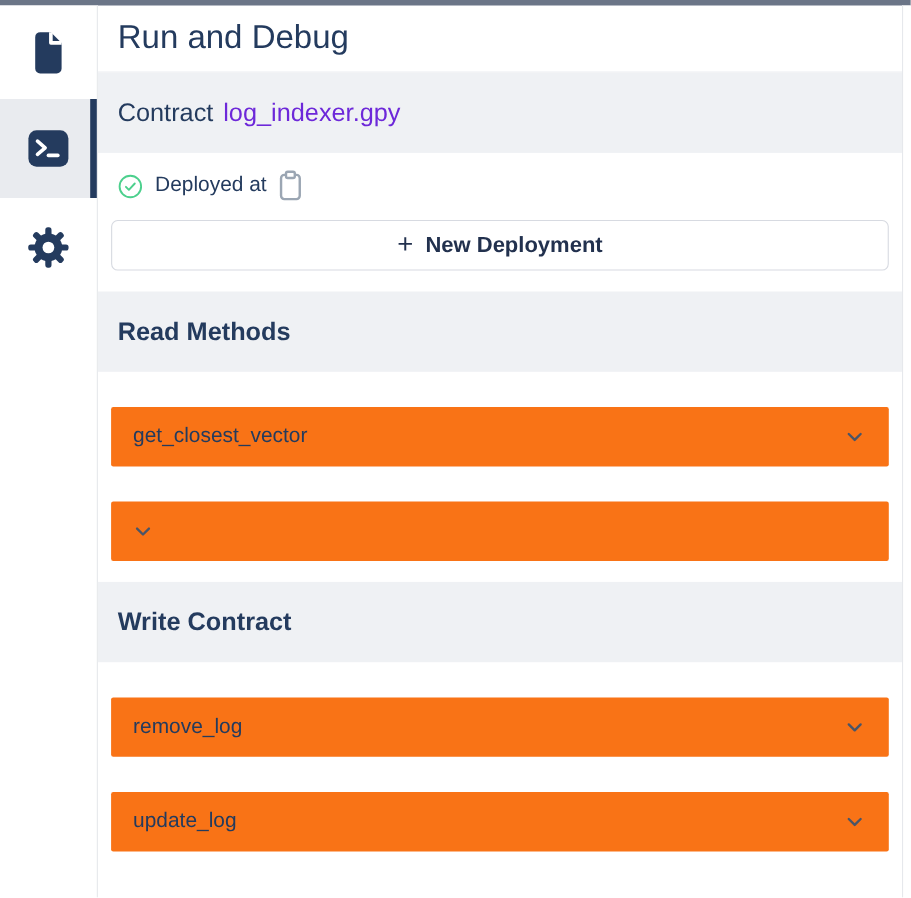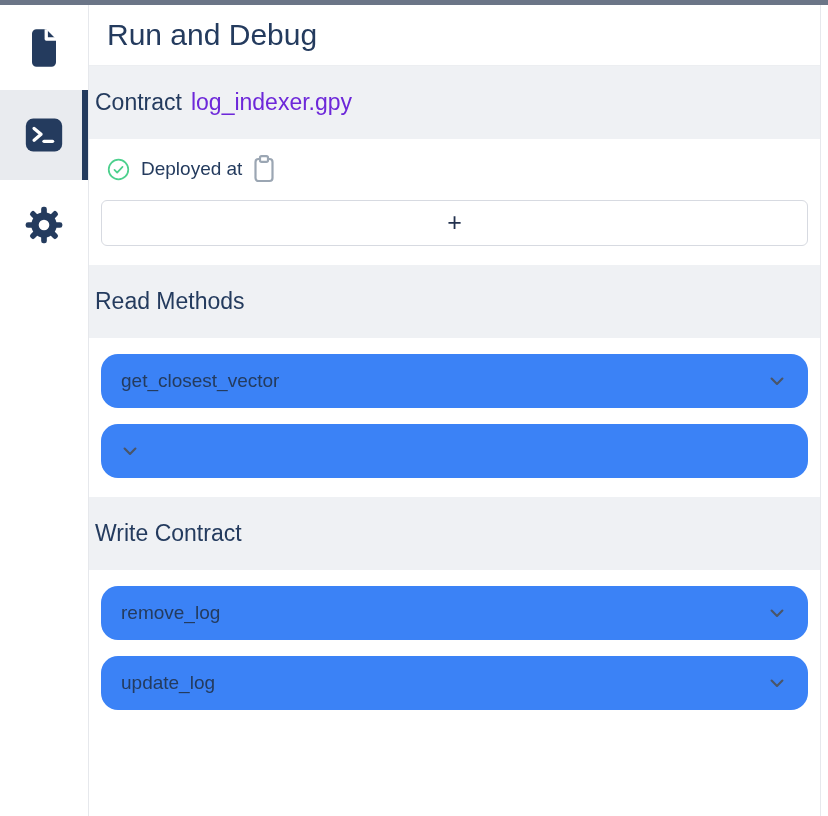--- a/index.html
+++ b/index.html
@@ -15,34 +15,34 @@
   .sb-item.active { background:#e9ebef; }
   .sb-item.active .indicator { position:absolute; right:0; top:0; bottom:0; width:6px; background:#243b5e; }
 
   
   .main { flex:1; display:flex; min-width:0; }
   .content { flex:1; min-width:0; display:flex; flex-direction:column; }
   .gutter { width:8px; flex:0 0 auto; border-left:1px solid #e6e8ec; background:#ffffff; }
 
   .title-row { height:61px; flex:0 0 auto; display:flex; align-items:center; padding:16px 18px; border-bottom:1px solid #eceef1; font-size:30px; font-weight:500; color:#243b5e; }
 
-  .band { height:73px; flex:0 0 auto; background:#eff1f4; display:flex; align-items:center; padding:0 6px; font-size:23px; color:#243b5e; }
+  .band { height:73px; flex:0 0 auto; background:#eff1f4; display:flex; align-items:center; padding:0 18px; font-size:23px; color:#243b5e; }
   .band .label { font-weight:500; }
   .band .filename { color:#6d28d9; margin-left:9px; font-weight:400; }
-  .band.section { margin-top:19px; font-weight:400; }
+  .band.section { margin-top:19px; font-weight:700; }
 
   .deployed-row { margin:9px 12px 0; padding:0 6px; height:42px; display:flex; align-items:center; font-size:19px; color:#243b5e; }
   .deployed-row .check { margin-right:11px; display:flex; }
   .deployed-row .address { font-weight:700; margin-left:6px; letter-spacing:0.2px; }
   .copy-btn { margin-left:10px; background:none; border:none; display:flex; cursor:pointer; padding:0; }
 
   .new-deploy-btn { margin:10px 12px 0; height:46px; width:calc(100% - 24px); background:#ffffff; border:1px solid #d7dae1; border-radius:6px; display:flex; align-items:center; justify-content:center; gap:11px; font-family:"Liberation Sans", sans-serif; font-size:20px; font-weight:700; color:#22314e; cursor:pointer; }
   .new-deploy-btn .plus { font-size:25px; font-weight:400; line-height:1; position:relative; top:-1px; }
 
-  .method-row { margin:16px 12px 0; height:54px; flex:0 0 auto; background:#3b82f6; border-radius:17px; display:flex; align-items:center; justify-content:space-between; padding:0 20px; font-size:19px; color:#243b5e; cursor:pointer; }
+  .method-row { margin:32px 12px 0; height:54px; flex:0 0 auto; background:#f97316; border-radius:2px; display:flex; align-items:center; justify-content:space-between; padding:0 20px; font-size:19px; color:#243b5e; cursor:pointer; }
   .method-row .chev { display:flex; margin-right:2px; }
 
   svg { display:block; }
 </style>
 </head>
 <body>
 
 <div class="screen">
   <div class="topbar"></div>
 
@@ -106,20 +106,21 @@
               <svg width="24" height="30" viewBox="0 0 24 30" fill="none" stroke="#9ba6b3" stroke-width="2.2">
                 <rect x="3.5" y="5" width="17" height="22" rx="3"></rect>
                 <rect x="8" y="2.2" width="8" height="5.6" rx="1.6" fill="#ffffff"></rect>
               </svg>
             </span>
           </button>
         </div>
 
         <button class="new-deploy-btn">
           <span class="plus">+</span>
+          <span>New Deployment</span>
         </button>
 
         <div class="band section">Read Methods</div>
 
         <div class="method-row">
           <span>get_closest_vector</span>
           <span class="chev">
             <svg width="18" height="18" viewBox="0 0 16 16" fill="none" stroke="#4a5568" stroke-width="1.9" stroke-linecap="round" stroke-linejoin="round">
                 <path d="M3.2 5.8L8 10.6l4.8-4.8"></path>
               </svg>

